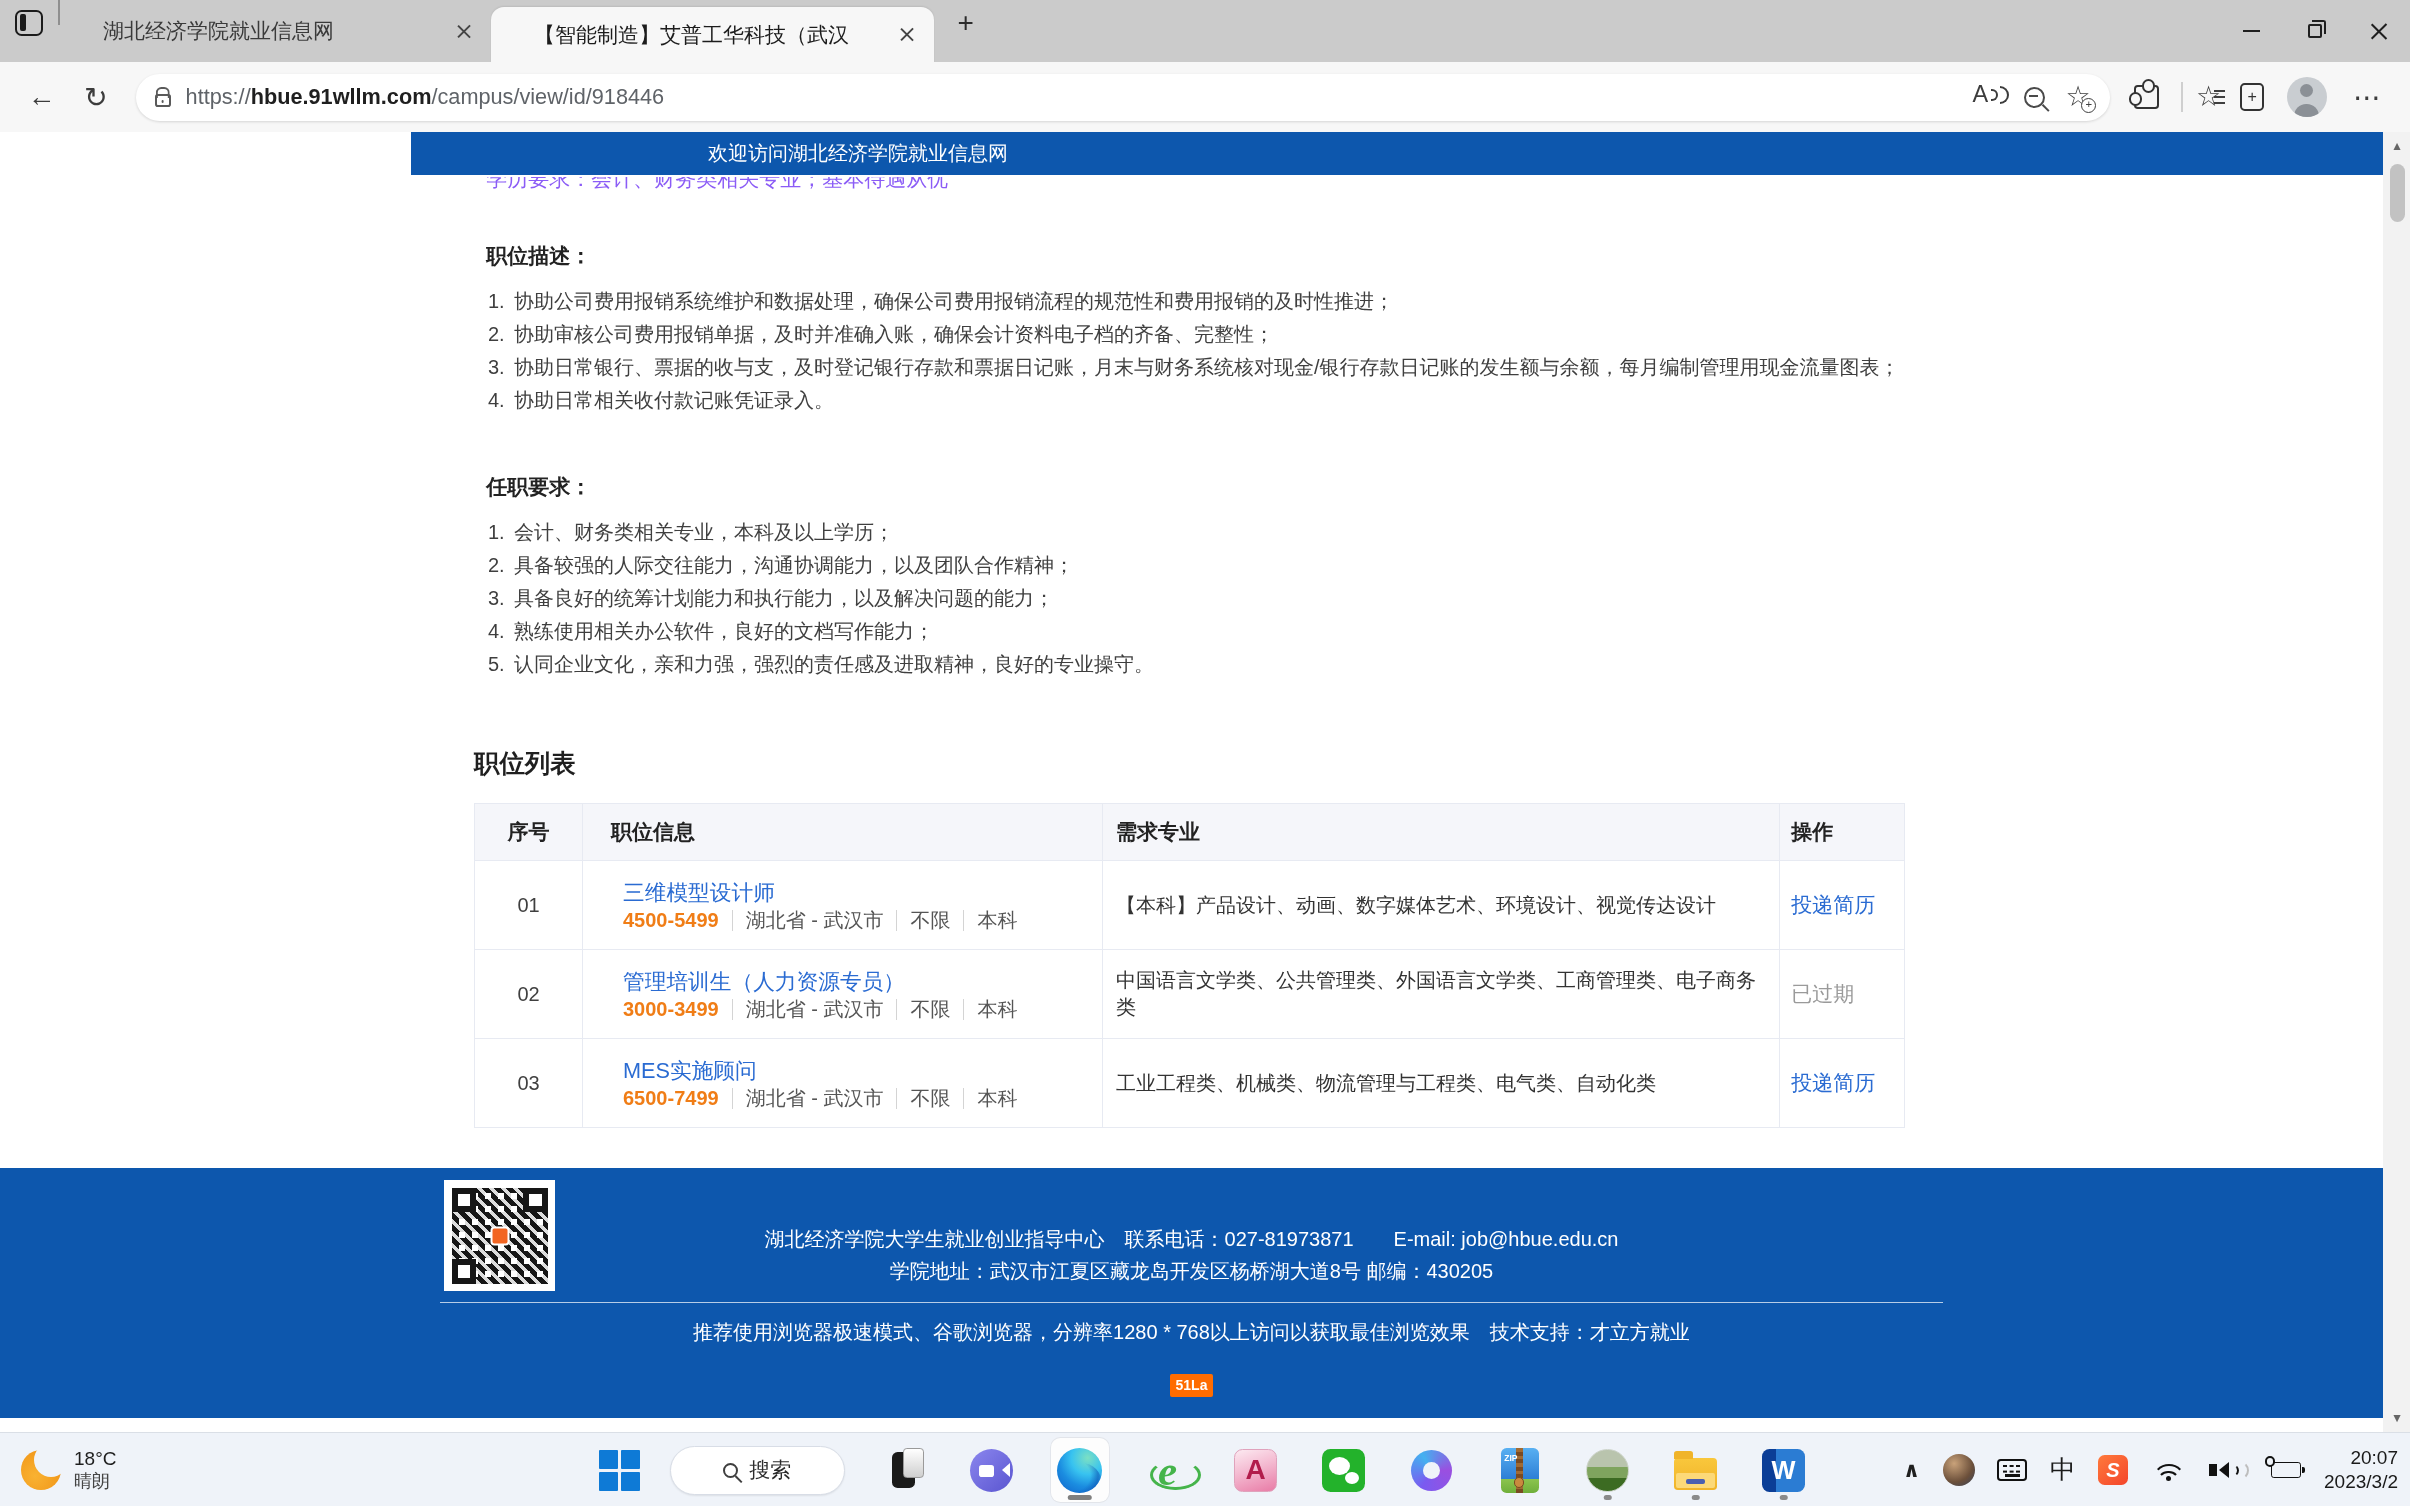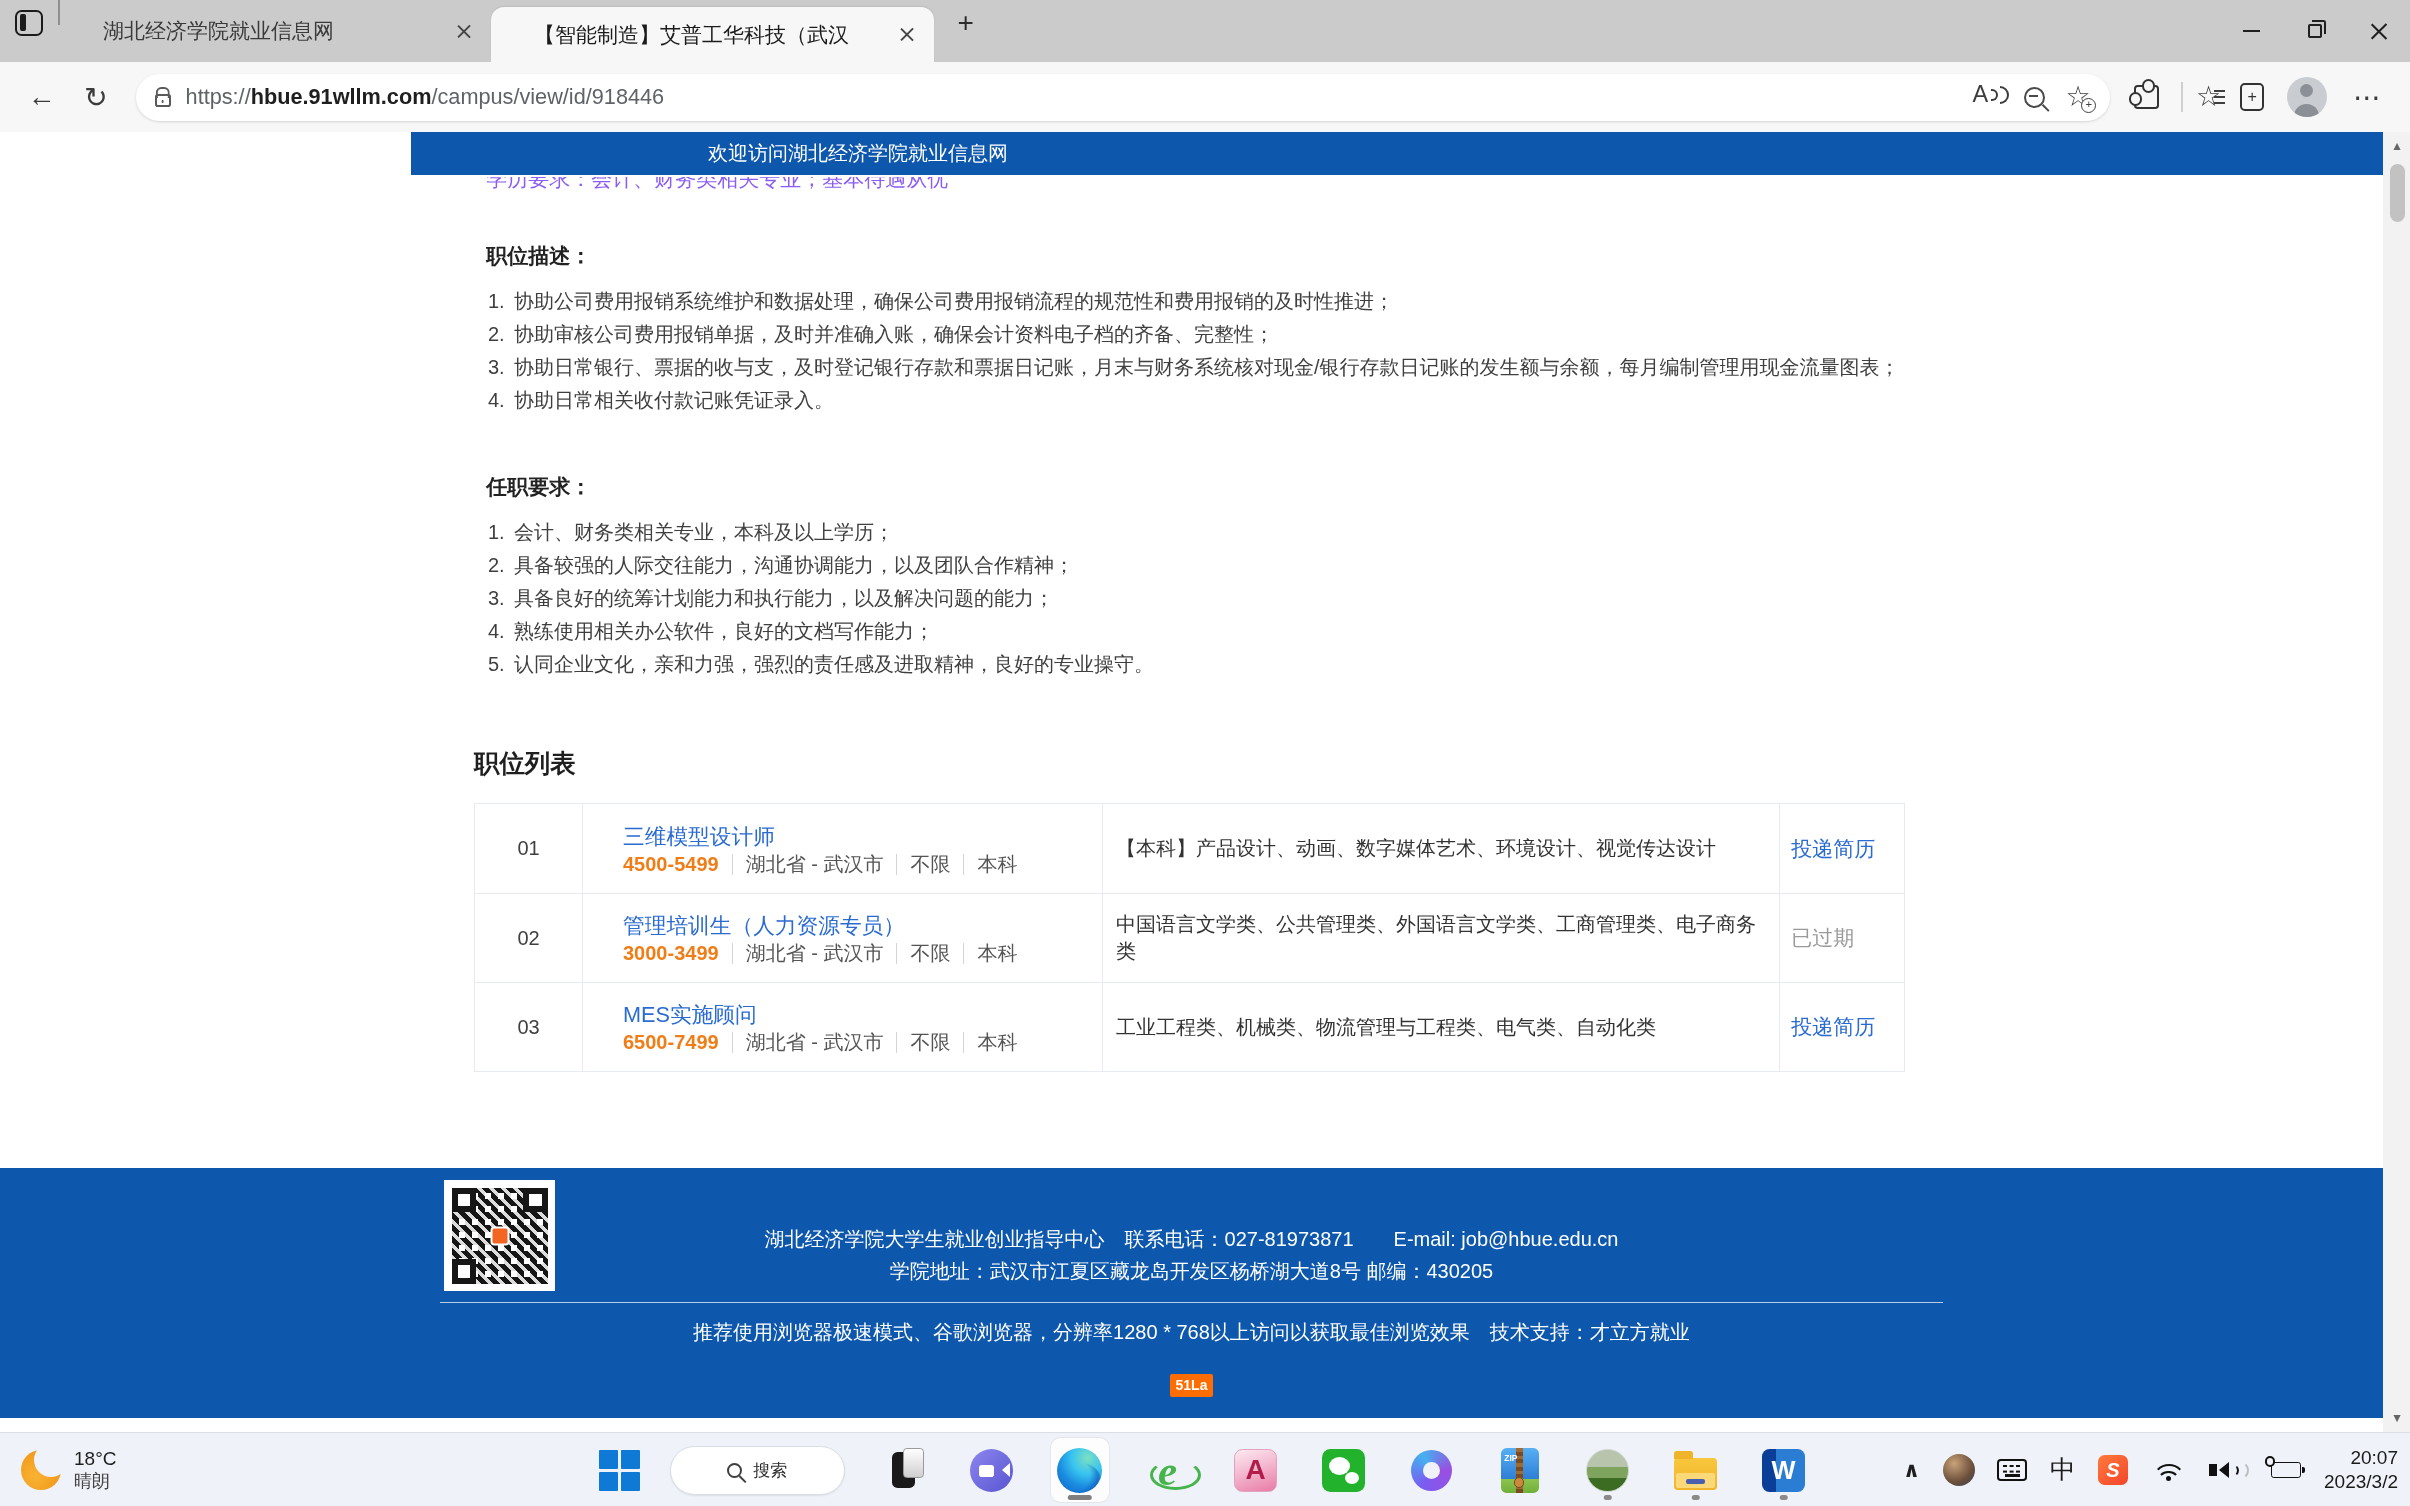--- a/index.html
+++ b/index.html
@@ -143,21 +143,21 @@
   .w-cond { color:#454545; font-size:18px; }
 
   .tb-center { position:absolute; left:50%; top:0; bottom:0; transform:translateX(-50%);
     display:flex; align-items:center; gap:30px; }
   .startbtn { width:41px; height:41px; display:grid; grid-template-columns:19px 19px; grid-template-rows:19px 19px; gap:3.8px; }
   .startbtn i { background:#0e7ad6; border-radius:0.9px; }
   .searchbox { width:175px; height:49px; background:#fff; border:0.9px solid #d8dde6; border-radius:24.5px;
     display:flex; align-items:center; justify-content:center; gap:11.3px; box-shadow:0 0.9px 1.9px rgba(0,0,0,.08); }
   .mag { width:15px; height:15px; border:2.4px solid #3f3f3f; border-radius:50%; position:relative; }
   .mag::after { content:""; position:absolute; right:-6.6px; bottom:-4.7px; width:8.5px; height:2.4px; background:#3f3f3f; transform:rotate(45deg); }
-  .search-label { font-size:17px; color:#2c2c2c; }
+  .search-label { font-size:21px; color:#2c2c2c; }
   .tb-app { width:58px; height:64px; position:relative; display:flex; align-items:center; justify-content:center; }
   .tb-app.active-app { background:#fdfdfd; border-radius:9.4px; box-shadow:0 0 0 0.9px #e2e5ea; }
   .run-dot { position:absolute; bottom:1.9px; left:50%; transform:translateX(-50%); width:8.5px; height:5.6px; background:#8a8a8a; border-radius:2.8px; }
   .run-pill { position:absolute; bottom:1.9px; left:50%; transform:translateX(-50%); width:24.5px; height:5.6px; background:#7f7f7f; border-radius:2.8px; }
 
   .plink { width:22.6px; height:36px; background:#1a1a1a; border-radius:5.6px; position:relative; }
   .plink::after { content:""; position:absolute; right:-9.4px; top:-3.8px; width:19px; height:28px;
     background:linear-gradient(#fff,#cfcfcf); border:0.9px solid #9a9a9a; border-radius:3.8px; }
   .chat { width:43px; height:43px; border-radius:50%; background:linear-gradient(135deg,#8b86ee,#5a55d0); position:relative; }
   .chat::before { content:""; position:absolute; left:9.4px; top:16px; width:15px; height:12.2px; background:#fff; border-radius:2.8px; }
@@ -336,20 +336,26 @@
           </div>
         <div class="pitem">
             <span class="num">5.</span>
             <span>认同企业文化，亲和力强，强烈的责任感及进取精神，良好的专业操守。</span>
           </div>
       </div>
 
       <div class="list-title">职位列表</div>
 
       <div class="jtable">
+        <div class="jrow head">
+          <div class="jcell c1">序号</div>
+          <div class="jcell c2">职位信息</div>
+          <div class="jcell c3">需求专业</div>
+          <div class="jcell c4">操作</div>
+        </div>
 
         <div class="jrow body">
           <div class="jcell">01</div>
           <div class="jcell jobinfo">
             <span class="job-title">三维模型设计师</span>
             <span class="job-meta">
               <span class="salary">4500-5499</span>
               <span class="m">湖北省 - 武汉市</span>
               <span class="m">不限</span>
               <span class="m">本科</span>

